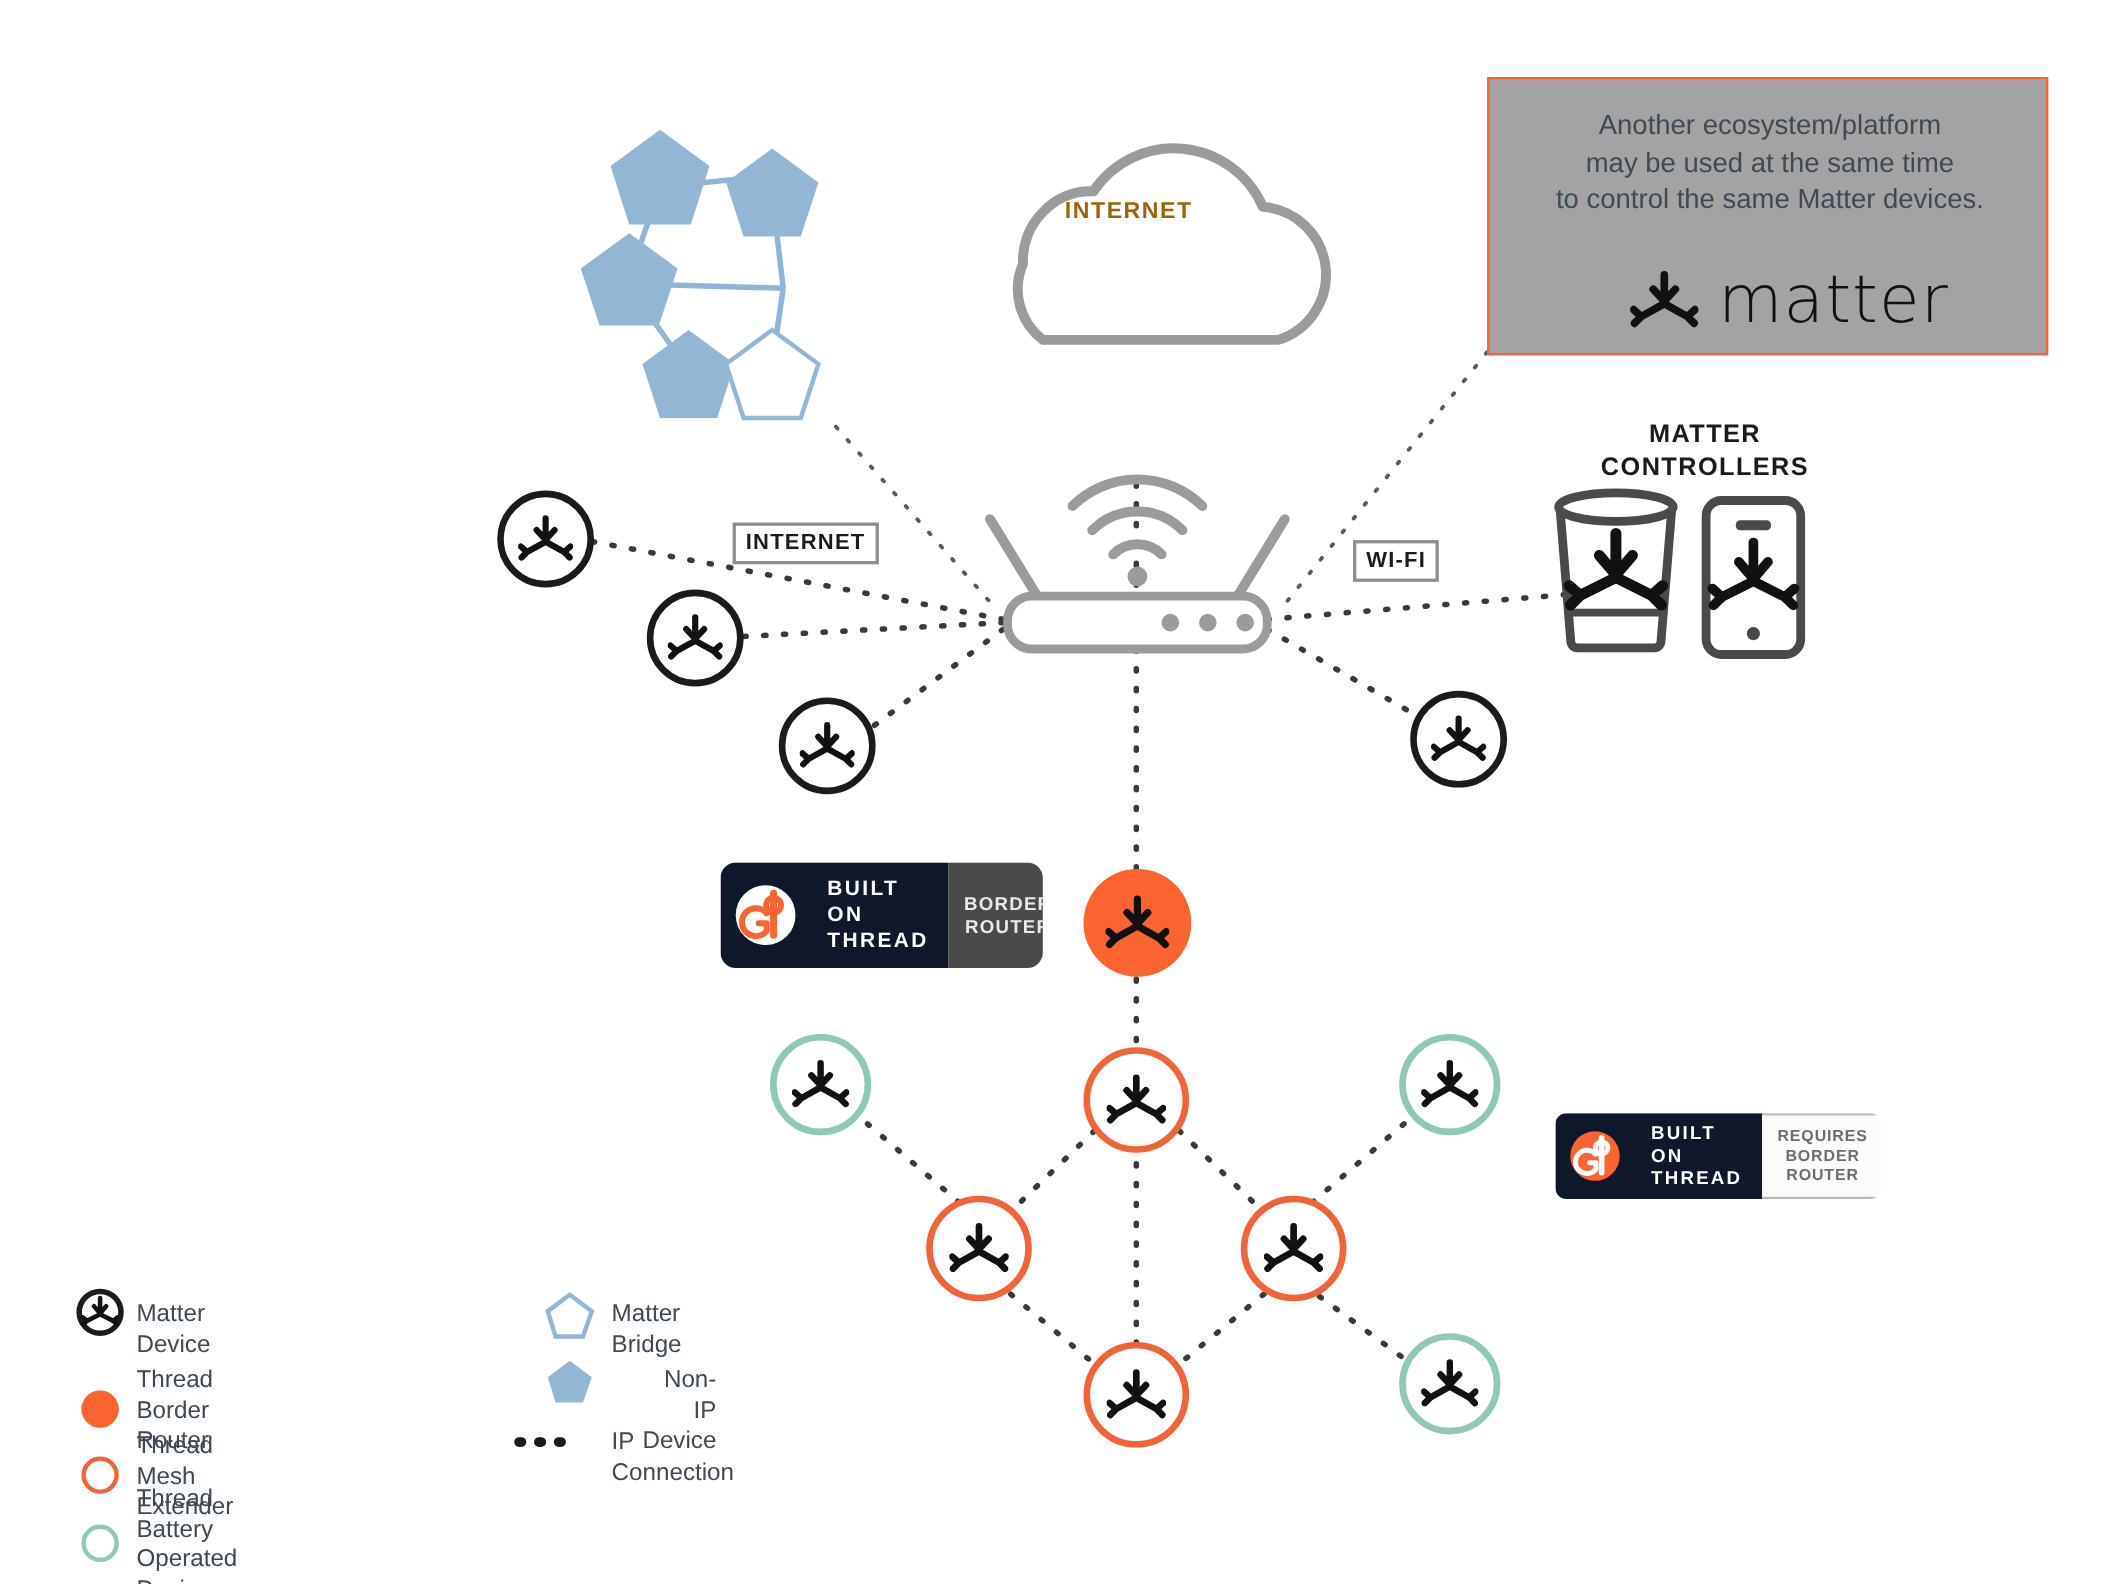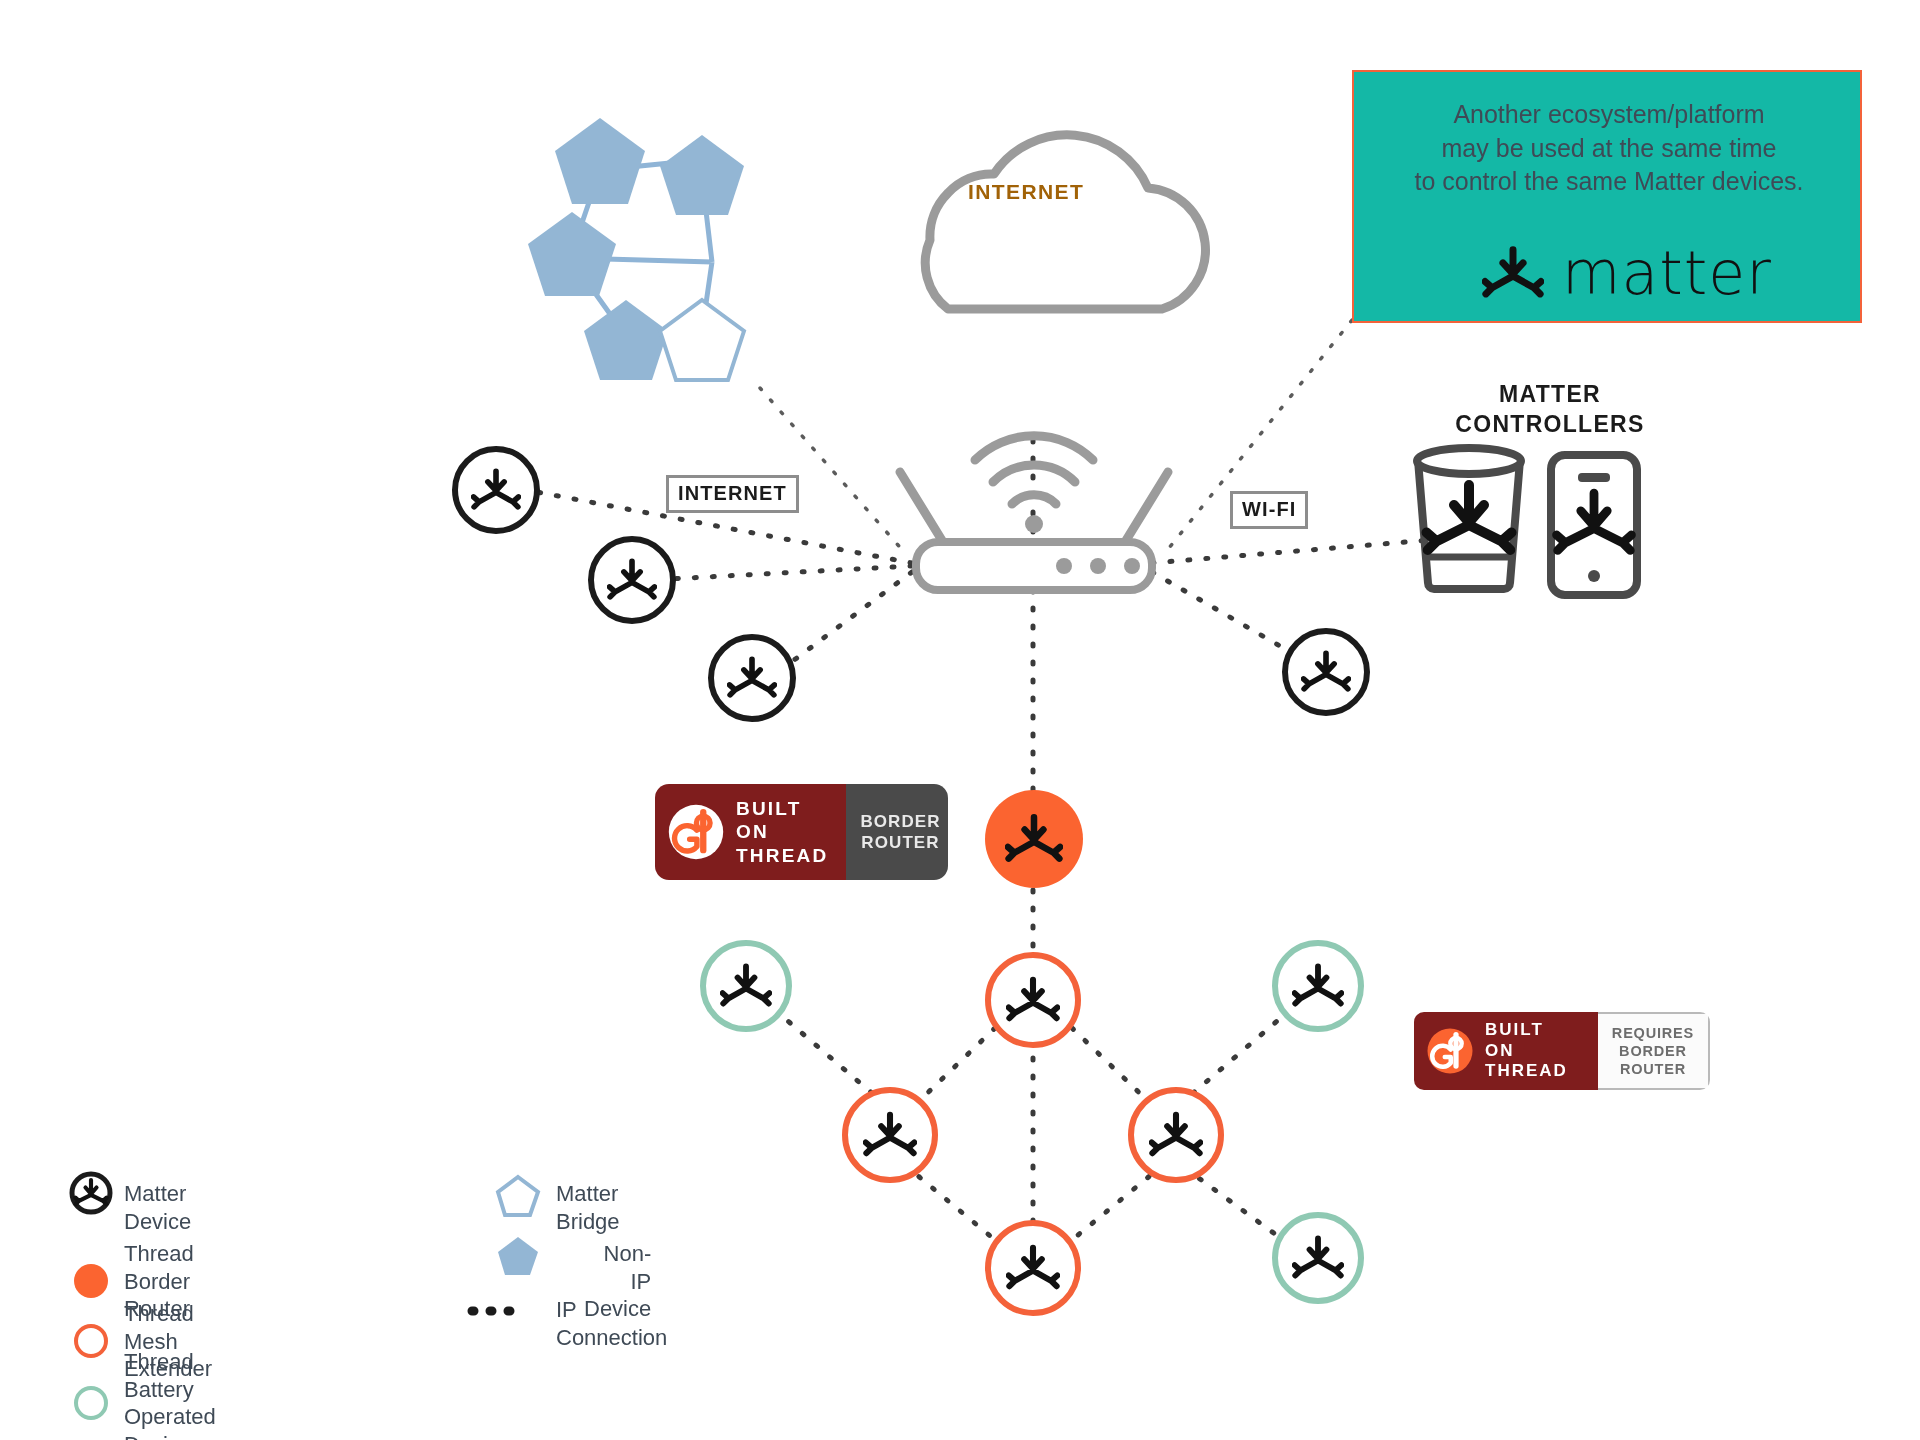--- a/index.html
+++ b/index.html
@@ -6,21 +6,21 @@
   body{
     width:1920px;height:1440px;position:relative;overflow:hidden;
     font-family:"Liberation Sans","DejaVu Sans",sans-serif;
     color:#3f4a56;
   }
   #stage{position:absolute;inset:0;}
   svg.layer{position:absolute;left:0;top:0;width:1920px;height:1440px;pointer-events:none;}
 
   
   .callout{
-    position:absolute;border:2px solid #f4623a;background:#14b8a6;box-sizing:border-box;
+    position:absolute;border:2px solid #f4623a;background:#a3a3a3;box-sizing:border-box;
   }
   .callout .ctext{
     position:absolute;font-size:25px;line-height:1.34;color:#3f4a56;white-space:pre-line;
   }
   .ital{font-style:italic;}
 
   
   .para{position:absolute;font-size:25px;line-height:1.36;color:#3f4a56;white-space:pre-line;}
   .para.center{text-align:center;}
 
@@ -44,21 +44,21 @@
   .node{position:absolute;border-radius:50%;box-sizing:border-box;
         display:flex;align-items:center;justify-content:center;background:#fff;}
   .node.black{border:6px solid #1b1b1b;}
   .node.orange-ring{border:6px solid #f4623a;}
   .node.green-ring{border:6px solid #8fc9b3;}
   .node.orange-fill{border:none;background:#fb6430;}
 
   
   .badge{position:absolute;display:flex;align-items:stretch;box-sizing:border-box;}
   .badge .left{
-    background:#7f1d1d;display:flex;align-items:center;gap:11px;
+    background:#0f172a;display:flex;align-items:center;gap:27px;
     padding:0 18px 0 12px;
   }
   .badge .tlogo{flex:0 0 auto;}
   .badge .ttext{
     color:#fff;font-size:19px;font-weight:bold;letter-spacing:2.2px;line-height:1.22;
     white-space:pre-line;
   }
   .badge .right{
     display:flex;align-items:center;justify-content:center;
     font-size:17px;font-weight:bold;letter-spacing:1.1px;line-height:1.25;

